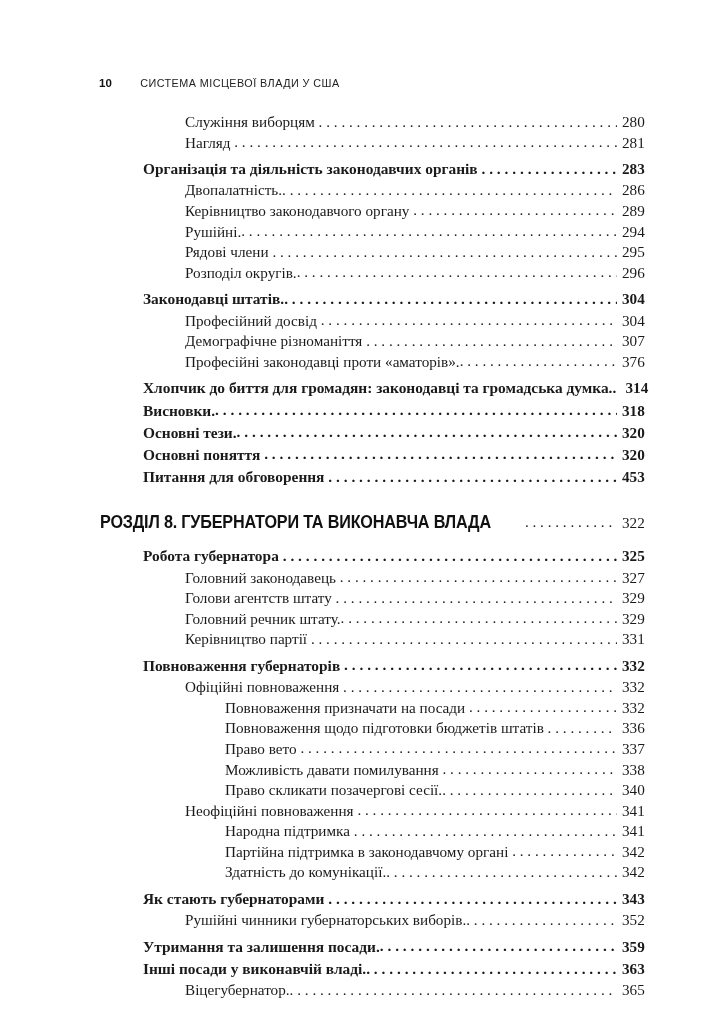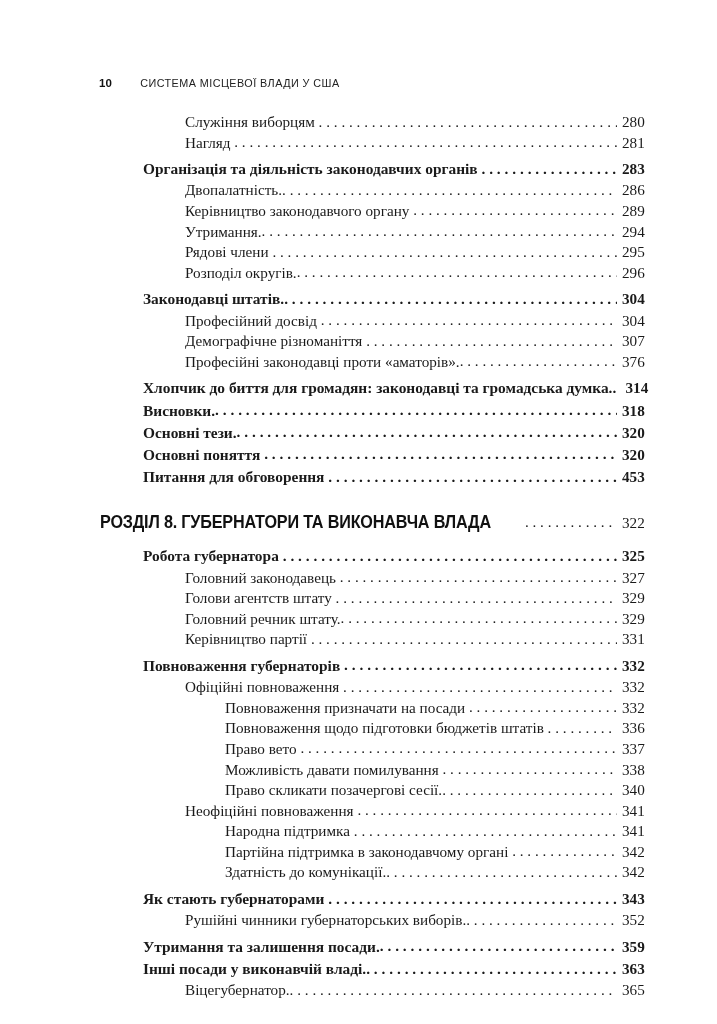--- a/index.html
+++ b/index.html
@@ -165,21 +165,21 @@
           <span class="toc-label">Двопалатність.</span>
           <span class="toc-leader"></span>
           <span class="toc-page">286</span>
         </div>
         <div class="toc-row lvl2 gap">
           <span class="toc-label">Керівництво законодавчого органу</span>
           <span class="toc-leader"></span>
           <span class="toc-page">289</span>
         </div>
         <div class="toc-row lvl2">
-          <span class="toc-label">Утримання.</span>
+          <span class="toc-label">Рушійні.</span>
           <span class="toc-leader"></span>
           <span class="toc-page">294</span>
         </div>
         <div class="toc-row lvl2 gap">
           <span class="toc-label">Рядові члени</span>
           <span class="toc-leader"></span>
           <span class="toc-page">295</span>
         </div>
         <div class="toc-row lvl2">
           <span class="toc-label">Розподіл округів.</span>

